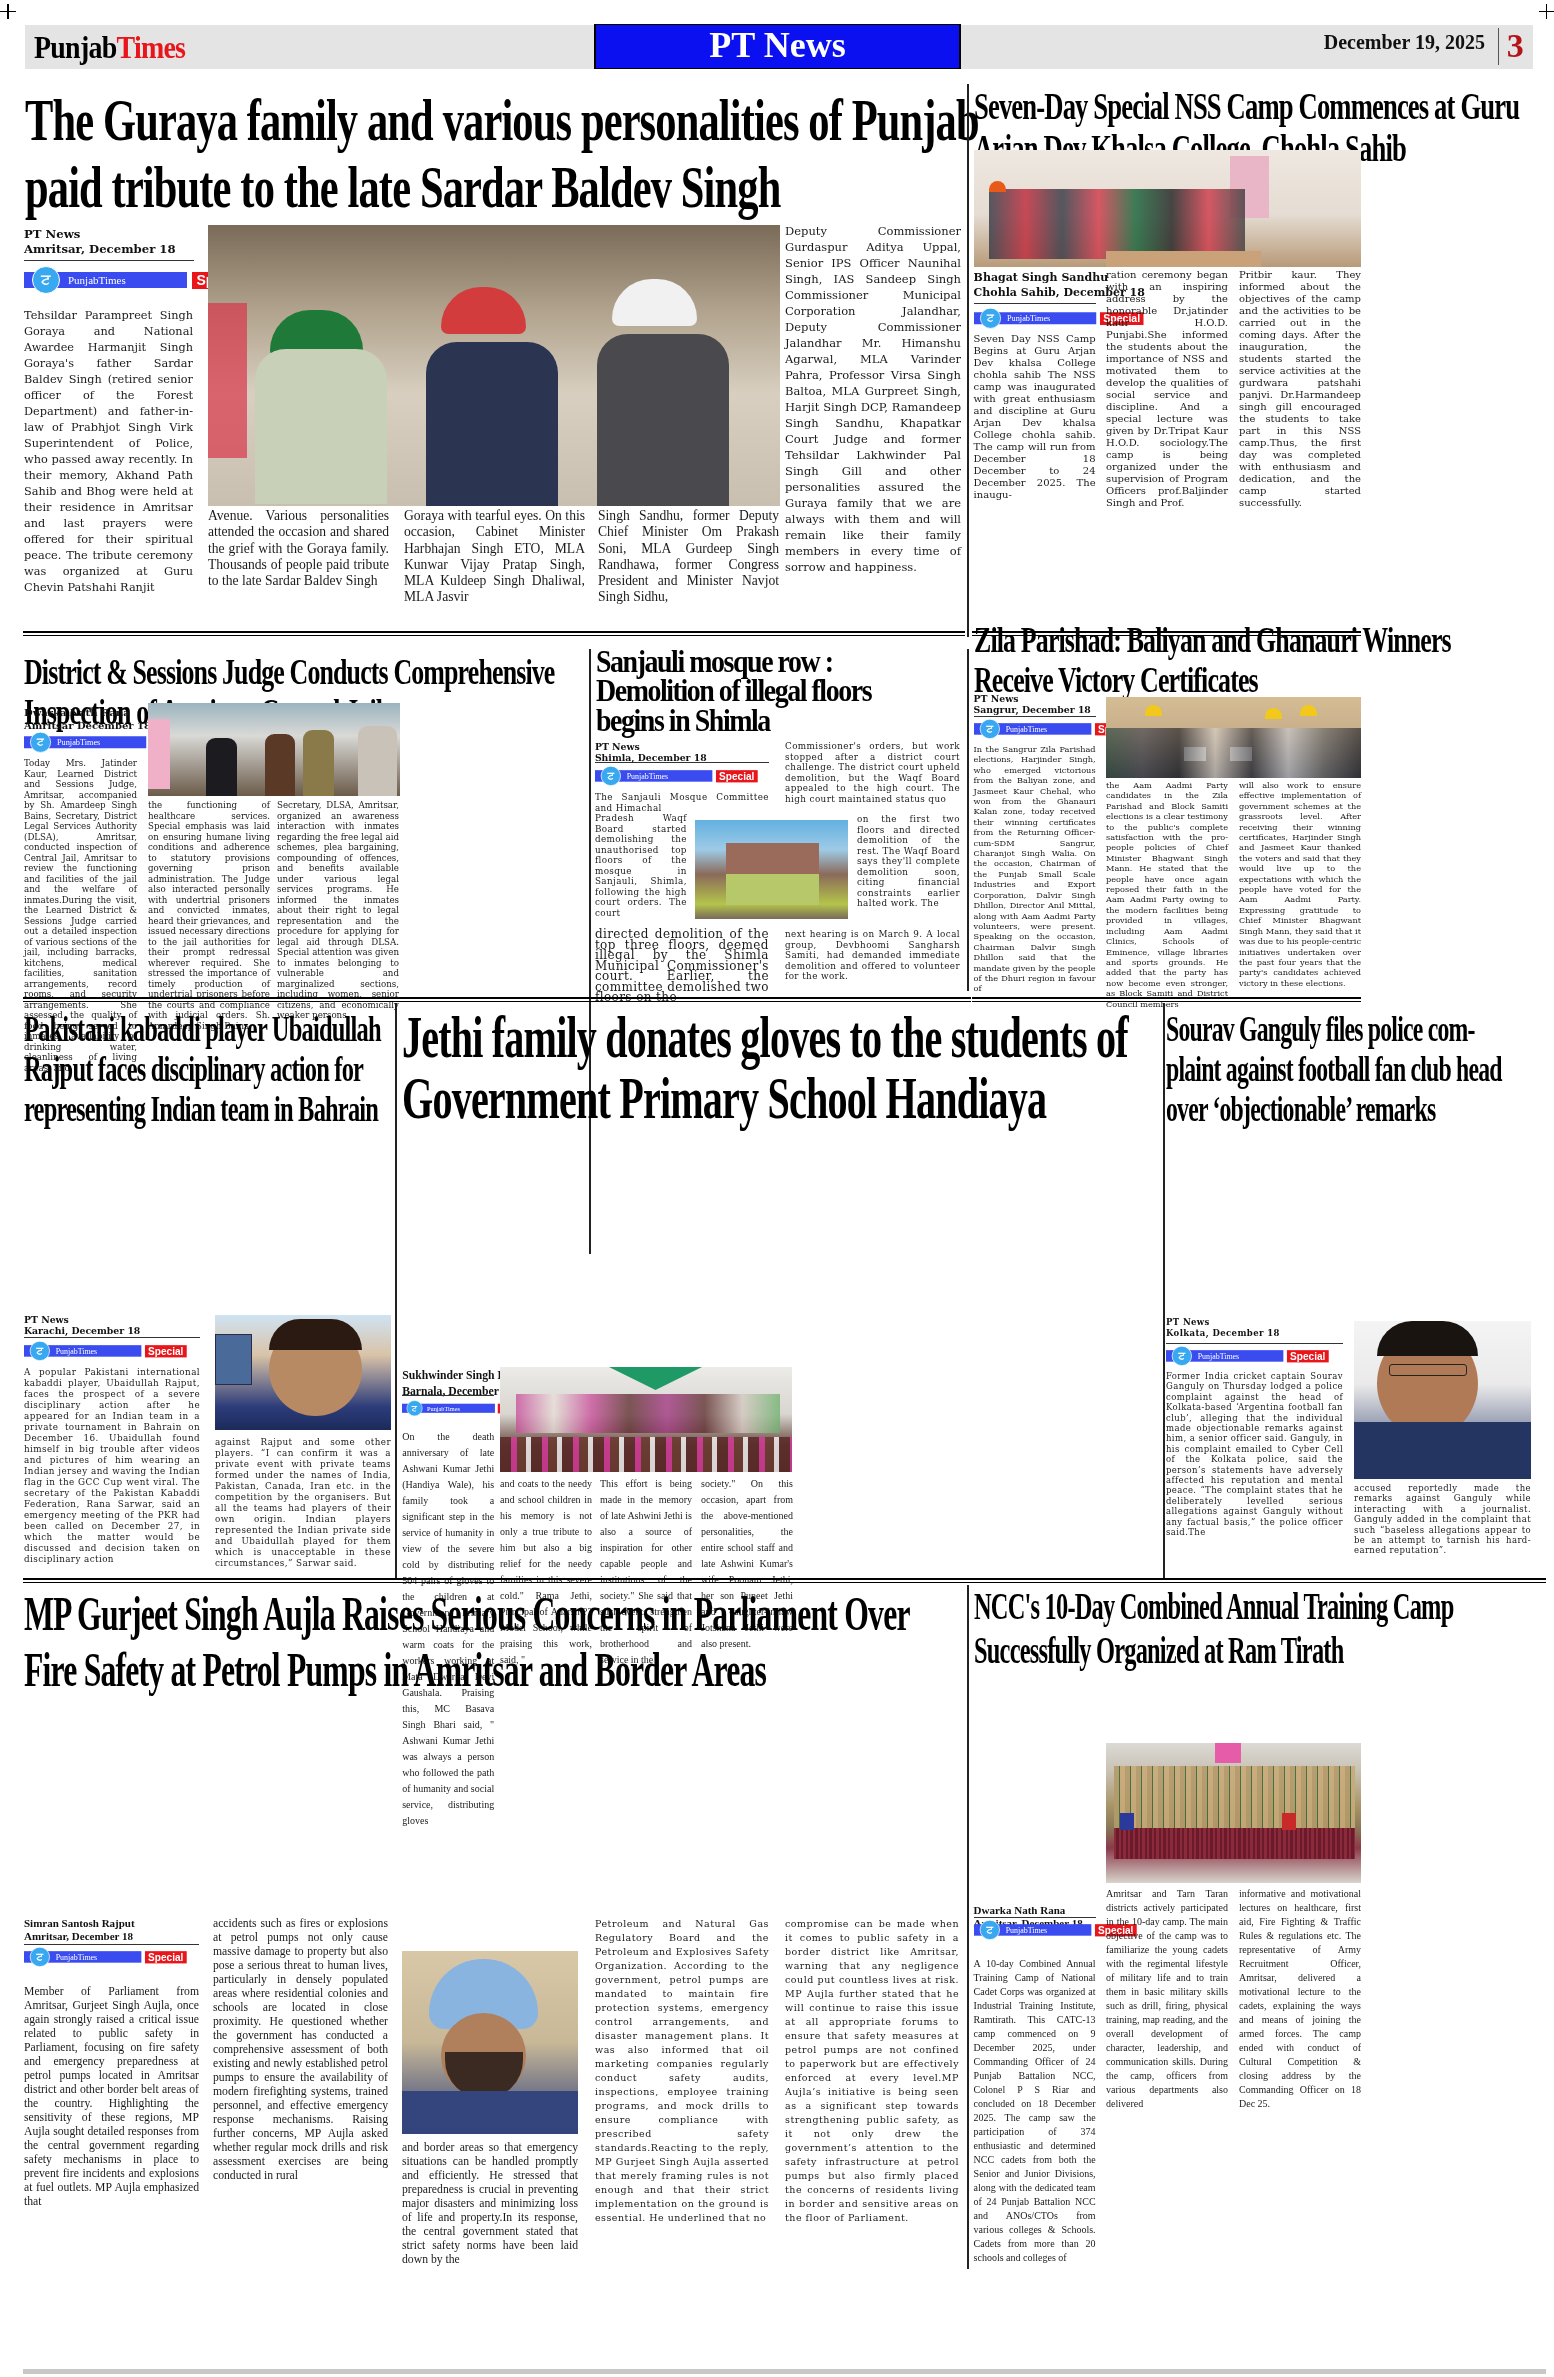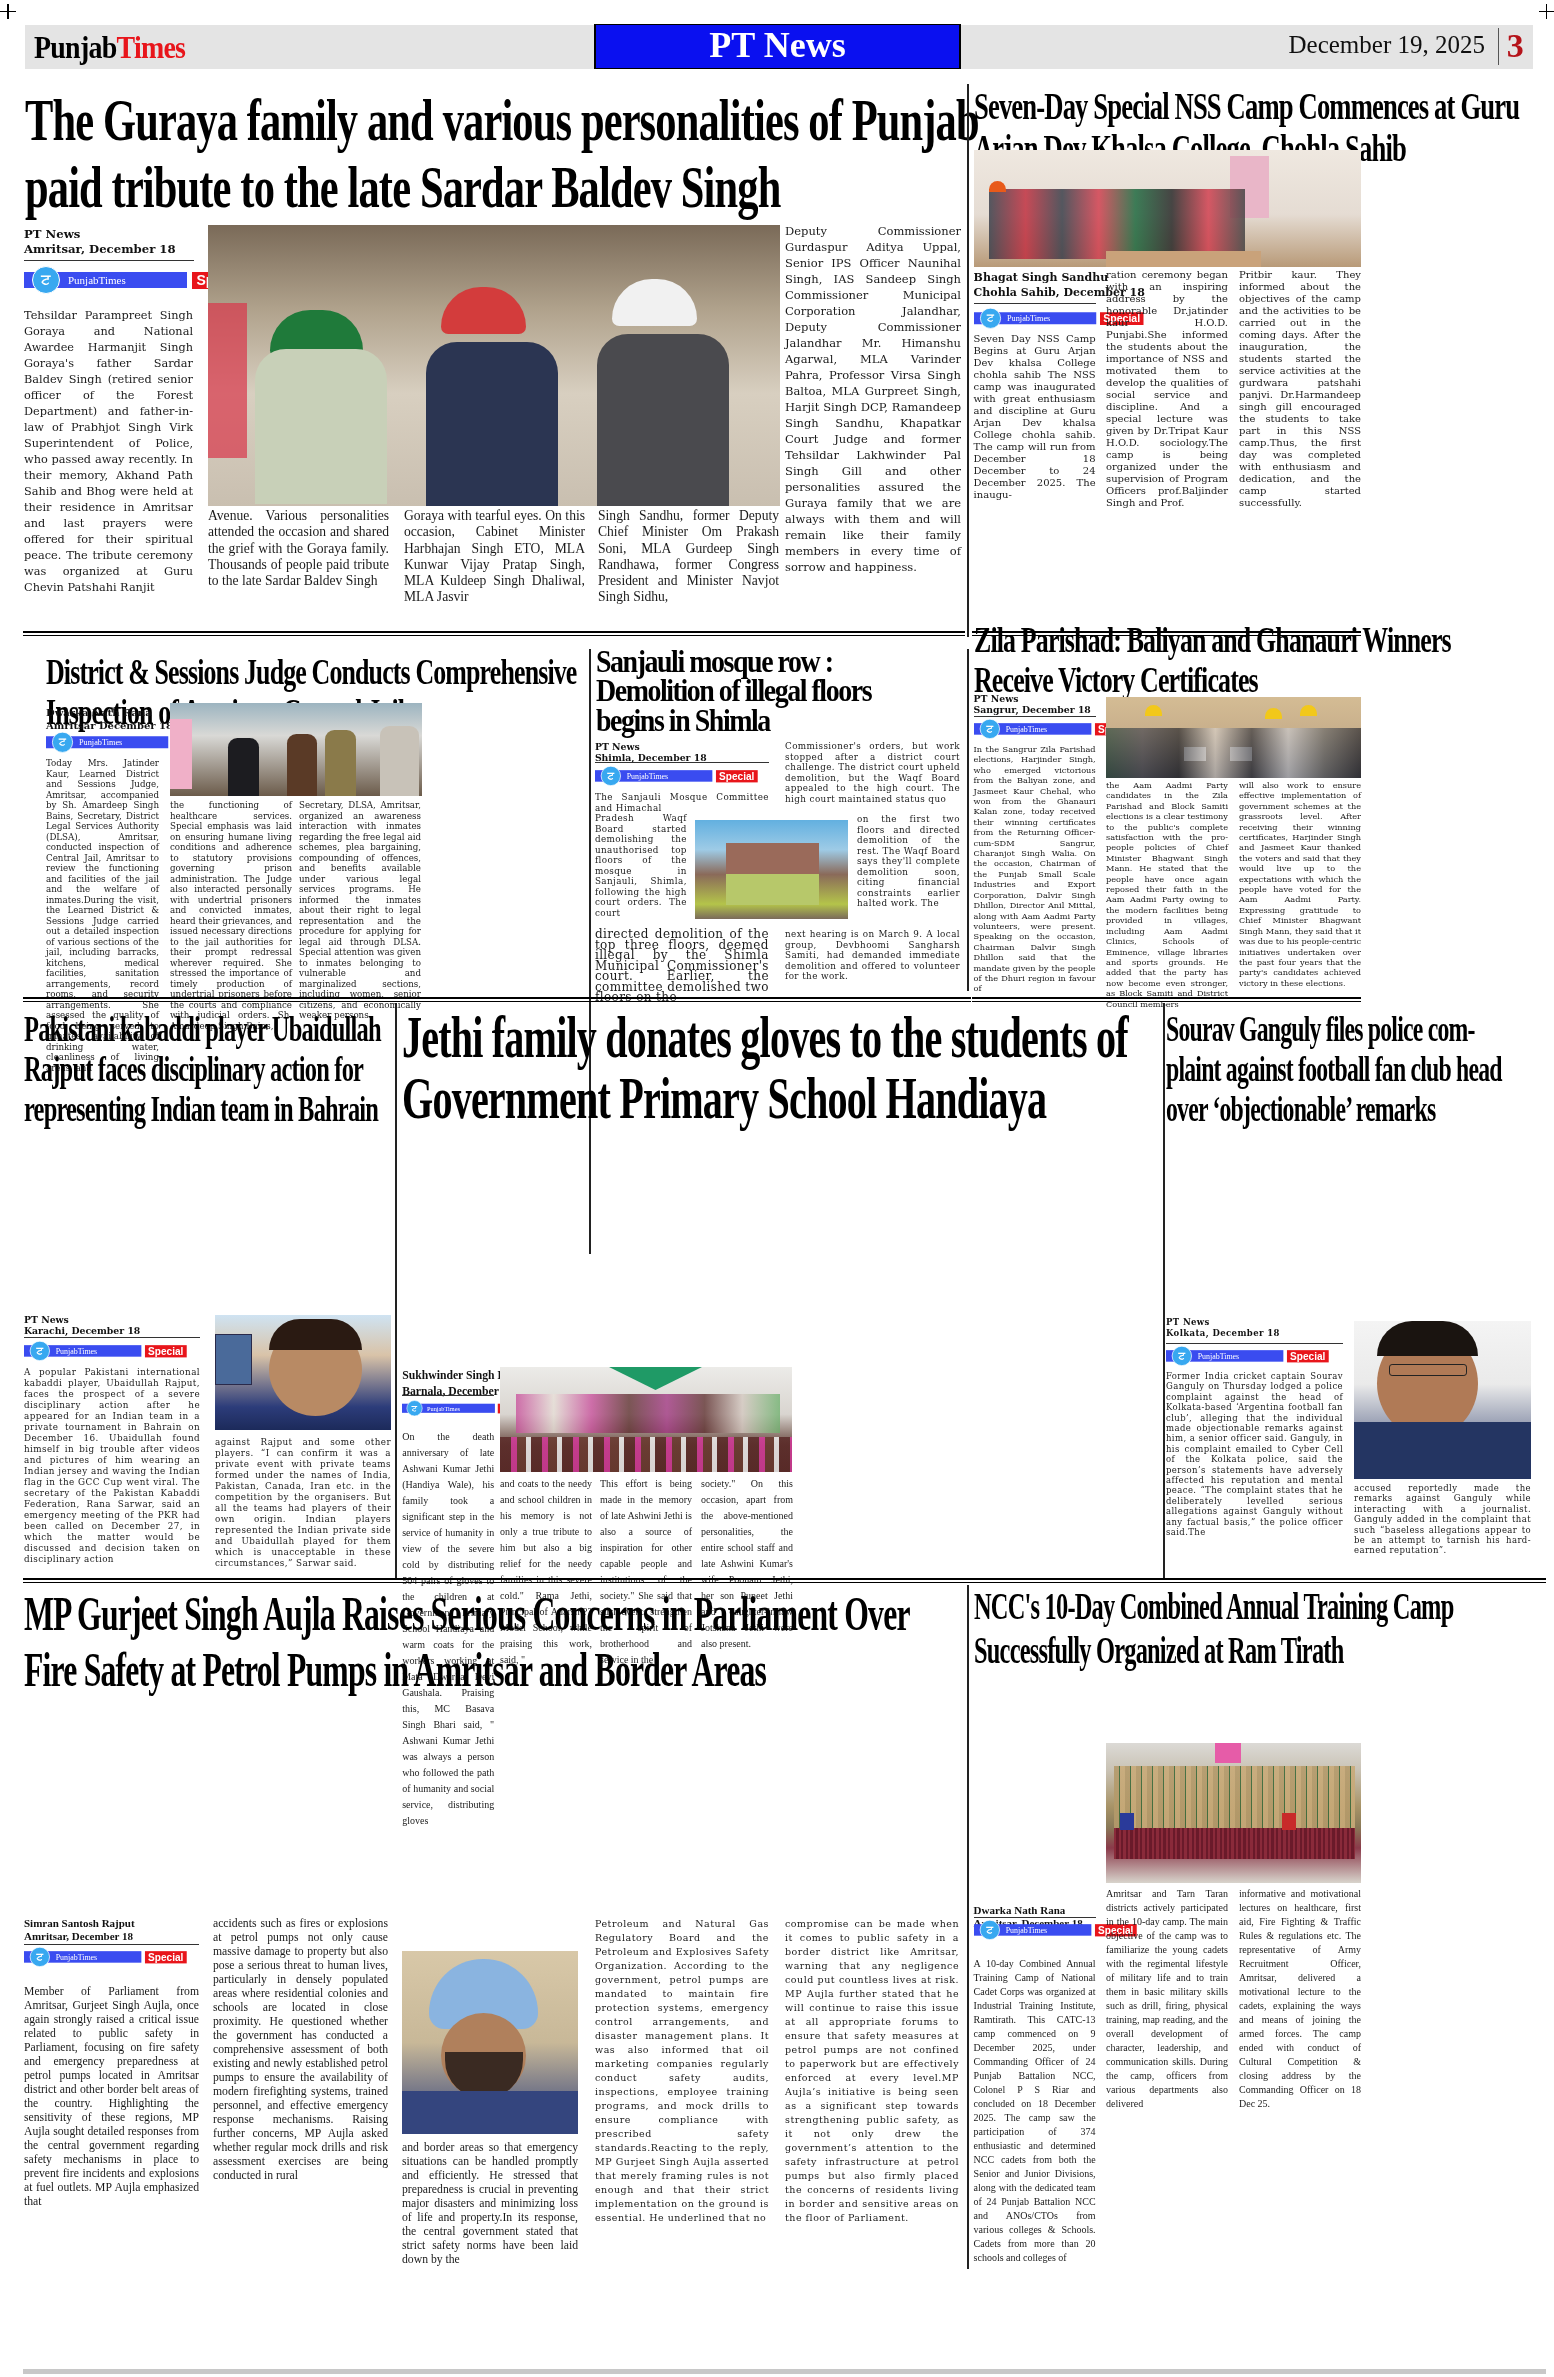--- a/index.html
+++ b/index.html
@@ -8,21 +8,21 @@
   .crop { position: absolute; width: 15.5px; height: 15.5px; }
   .crop::before { content: ""; position: absolute; left: 7px; top: 0; width: 1.6px; height: 15.5px; background: #000; }
   .crop::after { content: ""; position: absolute; left: 0; top: 7px; width: 15.5px; height: 1.6px; background: #000; }
 
   
   .masthead { left: 25px; top: 25px; width: 1508px; height: 44px; background: #e4e4e4; }
   .brand { left: 9.3px; top: 4.7px; font-family: "Liberation Serif", serif; font-weight: bold; font-size: 31px; letter-spacing: -0.8px; transform: scaleX(0.9); transform-origin: left center; }
   .brand .b1 { color: #000; }
   .brand .b2 { color: #e8151b; }
   .section-box { left: 569px; top: -0.8px; width: 367px; height: 45px; background: #0a10f0; border: 2.3px solid #000; border-top: 1.6px solid #000; border-bottom: 1.6px solid #000; box-sizing: border-box; color: #fff; text-align: center; font-family: "Liberation Serif", serif; font-weight: bold; font-size: 36px; line-height: 40px; }
-  .date { right: 48px; top: 6.2px; font-family: "Liberation Serif", serif; font-weight: normal; font-size: 25px; }
+  .date { right: 48px; top: 6.2px; font-family: "Liberation Serif", serif; font-weight: bold; font-size: 20px; }
   .pageno-sep { right: 34px; top: 3.1px; width: 0.8px; height: 37px; background: #555; }
   .pageno { right: 9.3px; top: 1.6px; font-family: "Liberation Serif", serif; font-weight: bold; font-size: 34px; color: #b5131a; }
 
   
   .hl { font-family: "Liberation Serif", serif; font-weight: bold; color: #000; transform-origin: left top; letter-spacing: -1.2px; }
   .hl-condensed { transform: scaleX(0.72); }
   .byline { font-family: "DejaVu Serif", serif; font-weight: bold; font-size: 11.7px; line-height: 14.8px; color: #111; }
   .byline-cond { font-family: "Liberation Serif", serif; font-weight: bold; font-size: 13.2px; line-height: 16.3px; }
   .thin-rule { position: absolute; height: 0.8px; background: #333; }
   .double-rule { position: absolute; height: 4.7px; border-top: 2.3px solid #000; border-bottom: 0.8px solid #000; box-sizing: border-box; }
@@ -115,21 +115,21 @@
         <span class="name">PunjabTimes</span>
       </div>
     <span class="special">Special</span>
   </div>
   <div class="col" style="left:1.6px;top:255px;width:122px;font-size:10px;line-height:12px;">Seven Day NSS Camp Begins at Guru Arjan Dev khalsa College chohla sahib The NSS camp was inaugurated with great enthusiasm and discipline at Guru Arjan Dev khalsa College chohla sahib. The camp will run from December 18 December to 24 December 2025. The inaugu-</div>
   <div class="col" style="left:134px;top:191px;width:122px;font-size:10px;line-height:12px;">ration ceremony began with an inspiring address by the honorable Dr.jatinder kaur H.O.D. Punjabi.She informed the students about the importance of NSS and motivated them to develop the qualities of social service and discipline. And a special lecture was given by Dr.Tripat Kaur H.O.D. sociology.The camp is being organized under the supervision of Program Officers prof.Baljinder Singh and Prof.</div>
   <div class="col" style="left:267px;top:191px;width:122px;font-size:10px;line-height:12px;">Pritbir kaur. They informed about the objectives of the camp and the activities to be carried out in the coming days. After the inauguration, the students started the service activities at the gurdwara patshahi panjvi. Dr.Harmandeep singh gill encouraged the students to take part in this NSS camp.Thus, the first day was completed with enthusiasm and dedication, and the camp started successfully.</div>
 </div>
 <div class="double-rule" style="left:972px;top:631px;width:389px;"></div>
 
-<div class="abs" style="left:0;top:645px;width:591px;height:637px;margin-left:22px;">
+<div class="abs" style="left:0;top:645px;width:591px;height:637px;">
   <div class="abs hl hl-condensed" style="left:24px;top:7px;font-size:36px;line-height:40px;white-space:nowrap;">
     <div>District &amp; Sessions Judge Conducts Comprehensive</div>
     <div>Inspection of Amritsar Central Jail</div>
   </div>
   <div class="abs byline" style="left:24px;top:61px;font-size:10px;line-height:13.2px;">
     <div>Dwarka Nath Rana</div>
     <div>Amritsar December 18</div>
   </div>
   <div class="badge" style="left:24px;top:89px;transform:scale(0.75);transform-origin:left top;">
     <div class="logo">

